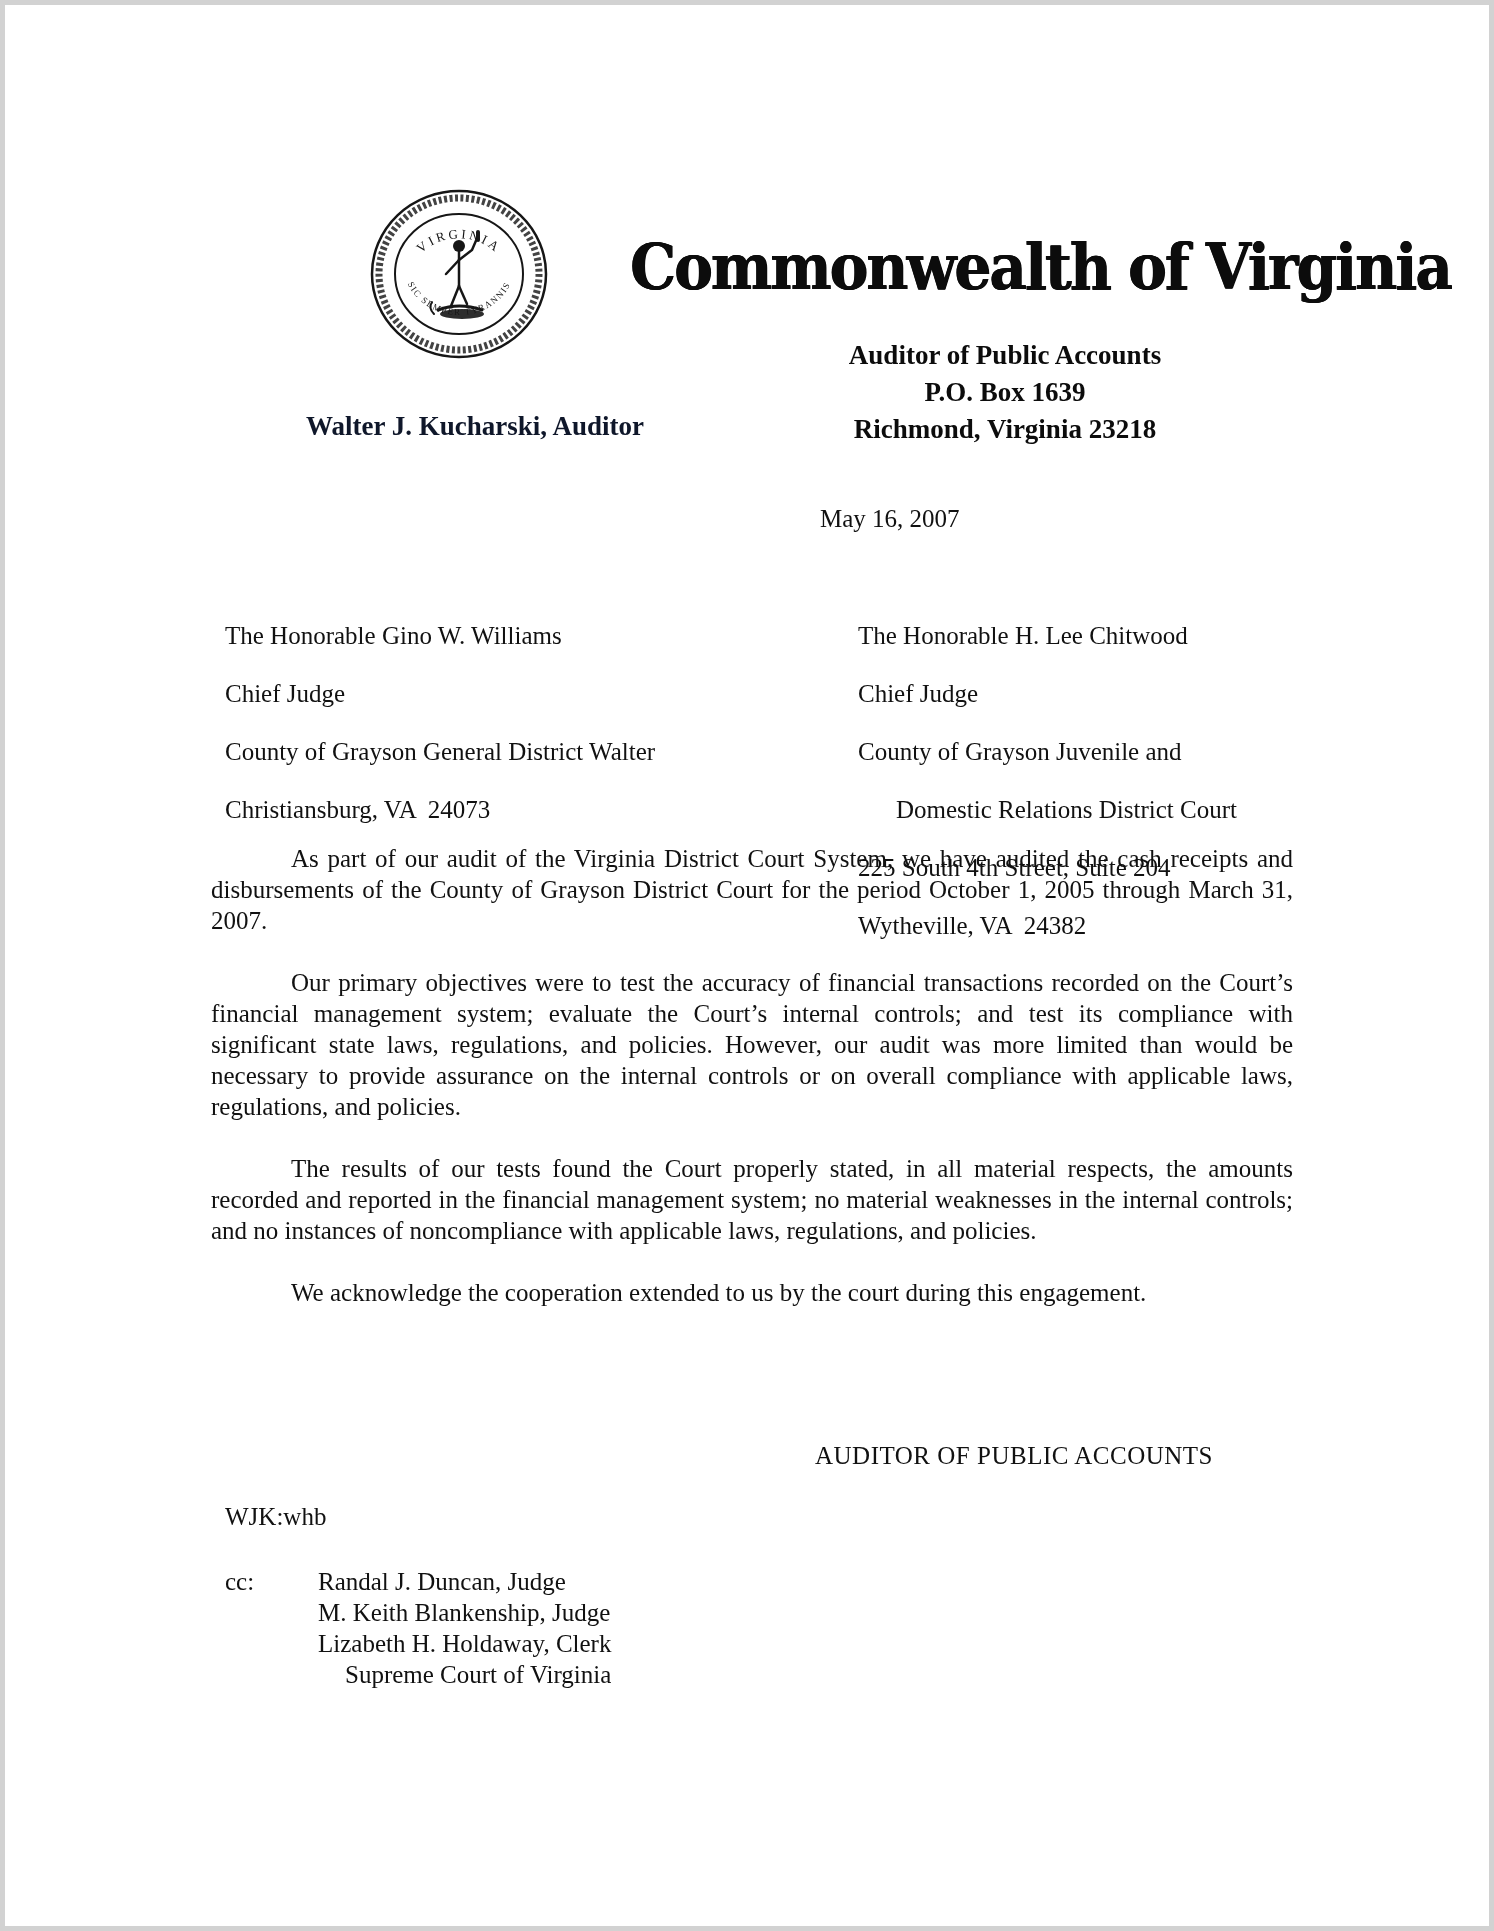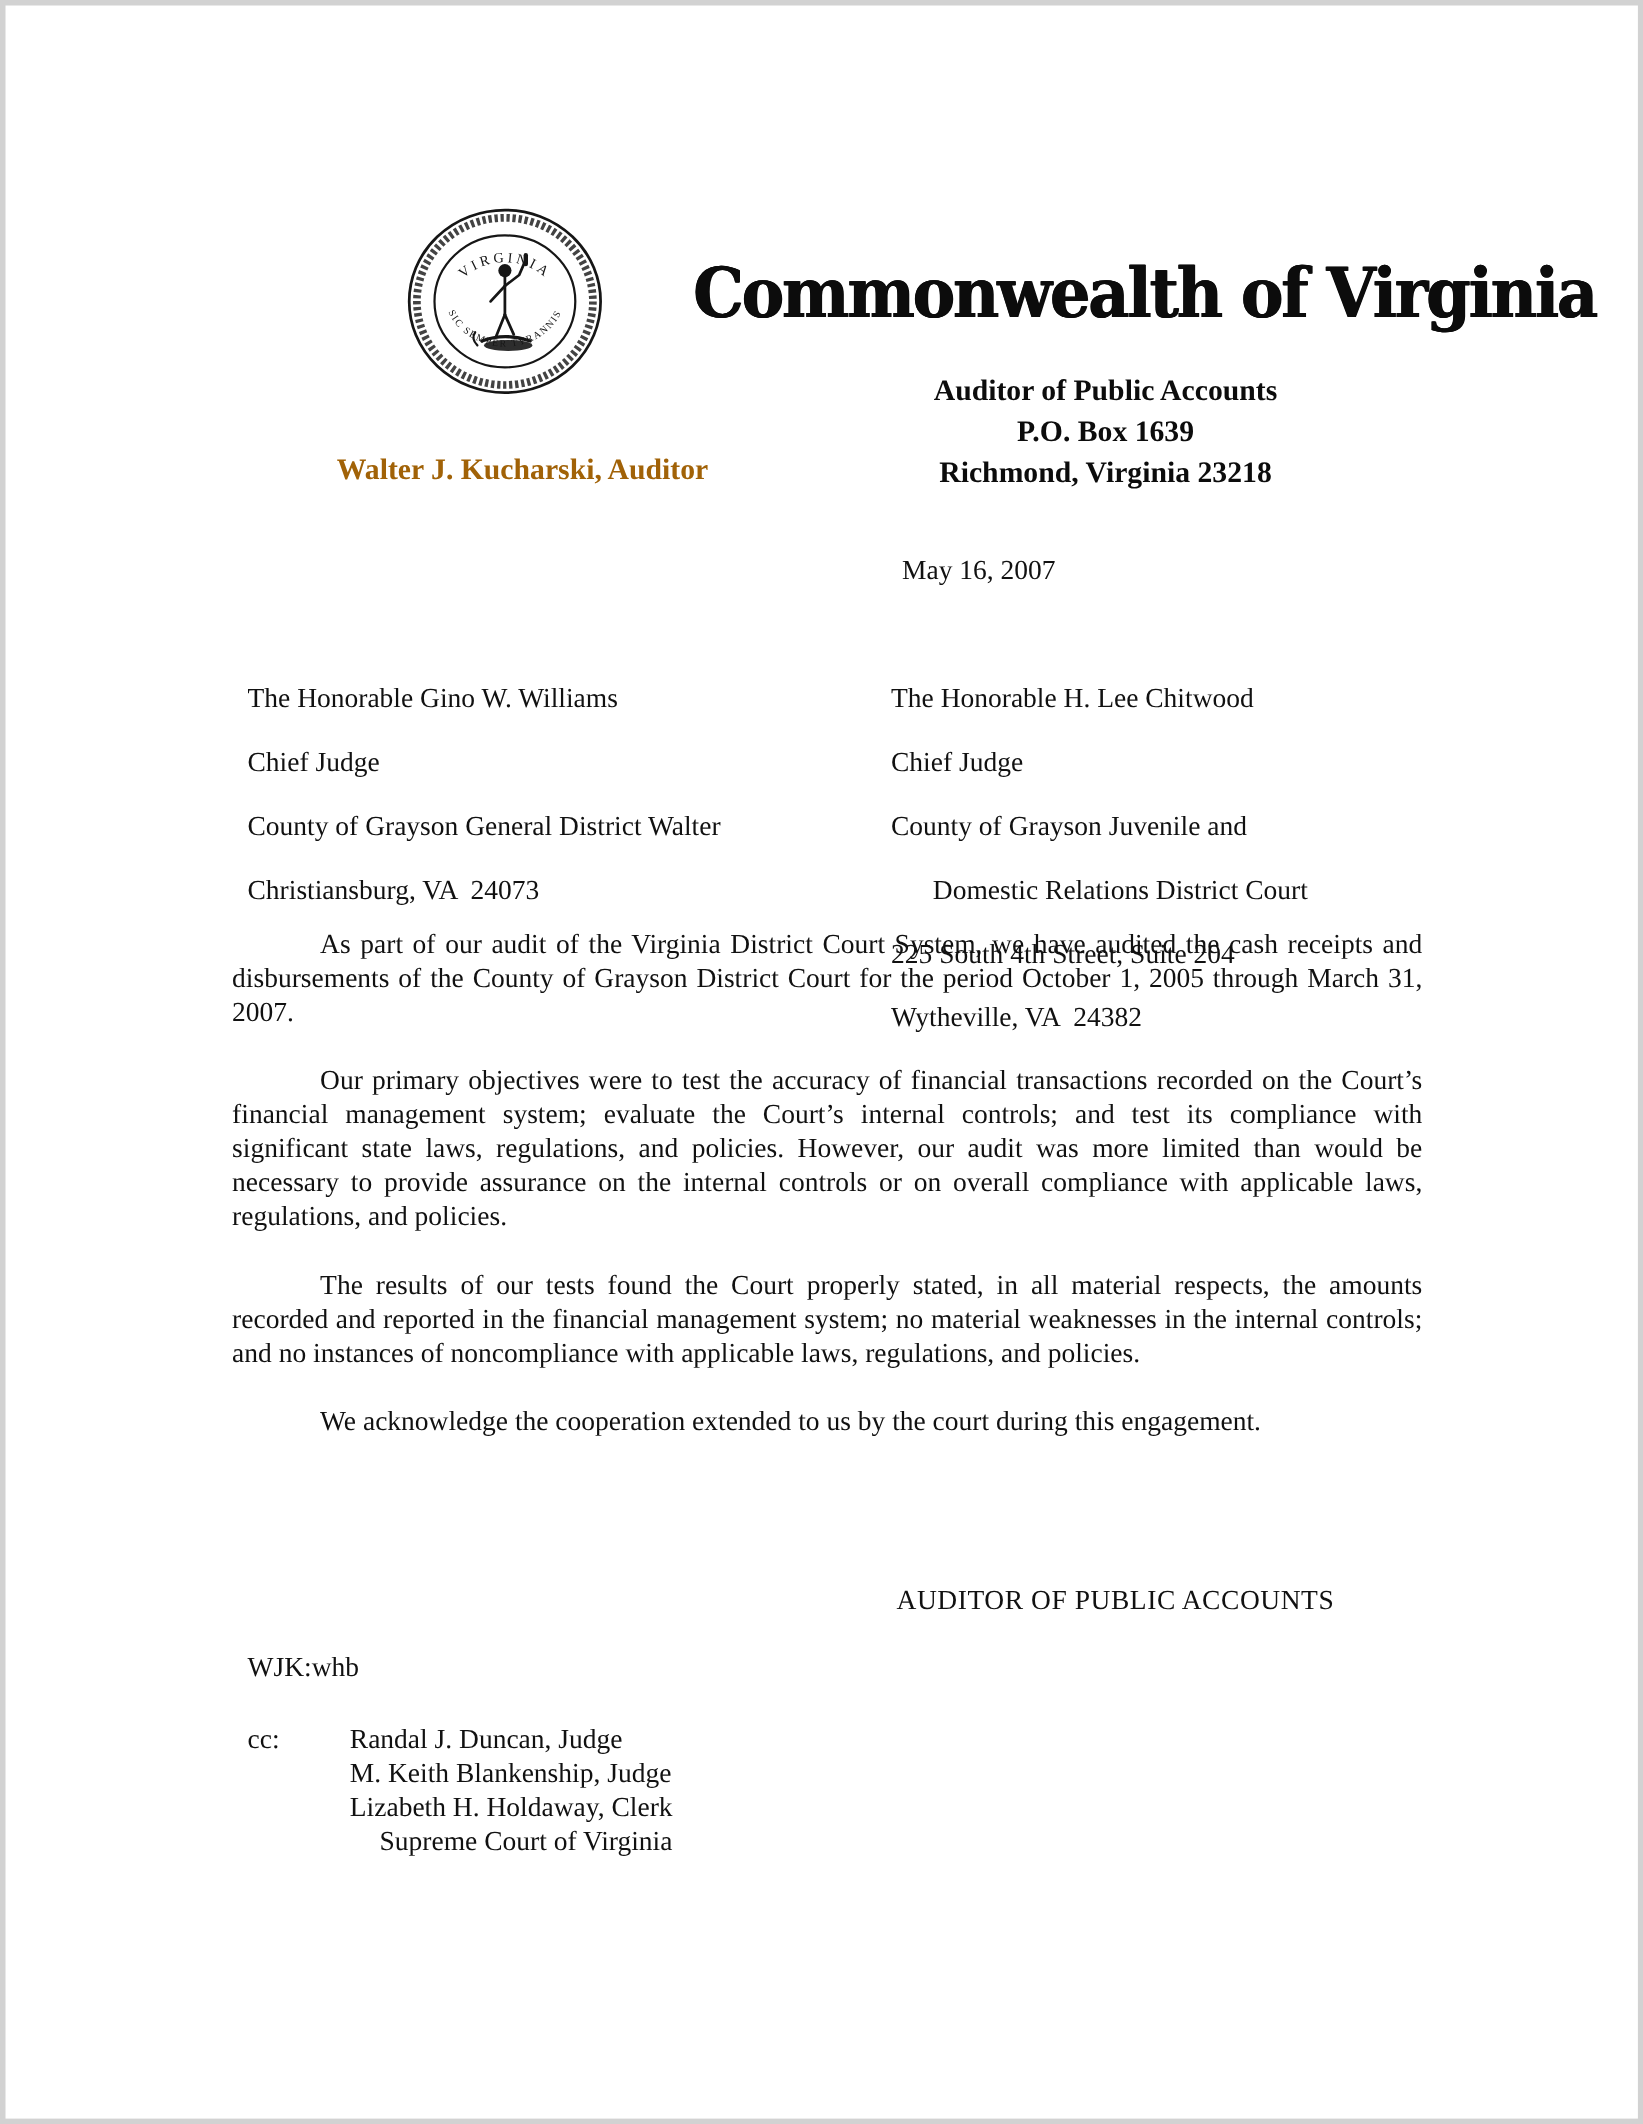--- a/index.html
+++ b/index.html
@@ -45,34 +45,34 @@
     line-height: 37px;
     color: #0c0c0c;
   }
   .auditor-name {
     position: absolute;
     left: 235px; top: 406px;
     width: 470px;
     text-align: center;
     font-weight: bold;
     font-size: 27px;
-    color: #a16207;
+    color: #0f172a;
   }
 
   
   .date-line {
     position: absolute;
     left: 815px; top: 500px;
     font-size: 25px;
   }
 
   
   .recipient { position: absolute; top: 588px; font-size: 25px; line-height: 31px; }
   .recipient.left  { left: 220px; width: 560px; }
-  .recipient.right { left: 805px; width: 560px; }
+  .recipient.right { left: 853px; width: 560px; }
   .recipient .line { white-space: pre-wrap; margin-top: 27px; }
   .recipient .line.indented { padding-left: 38px; }
 
   
   .body-text {
     position: absolute;
     left: 206px; top: 838px;
     width: 1082px;
     font-size: 25px;
     line-height: 31px;

